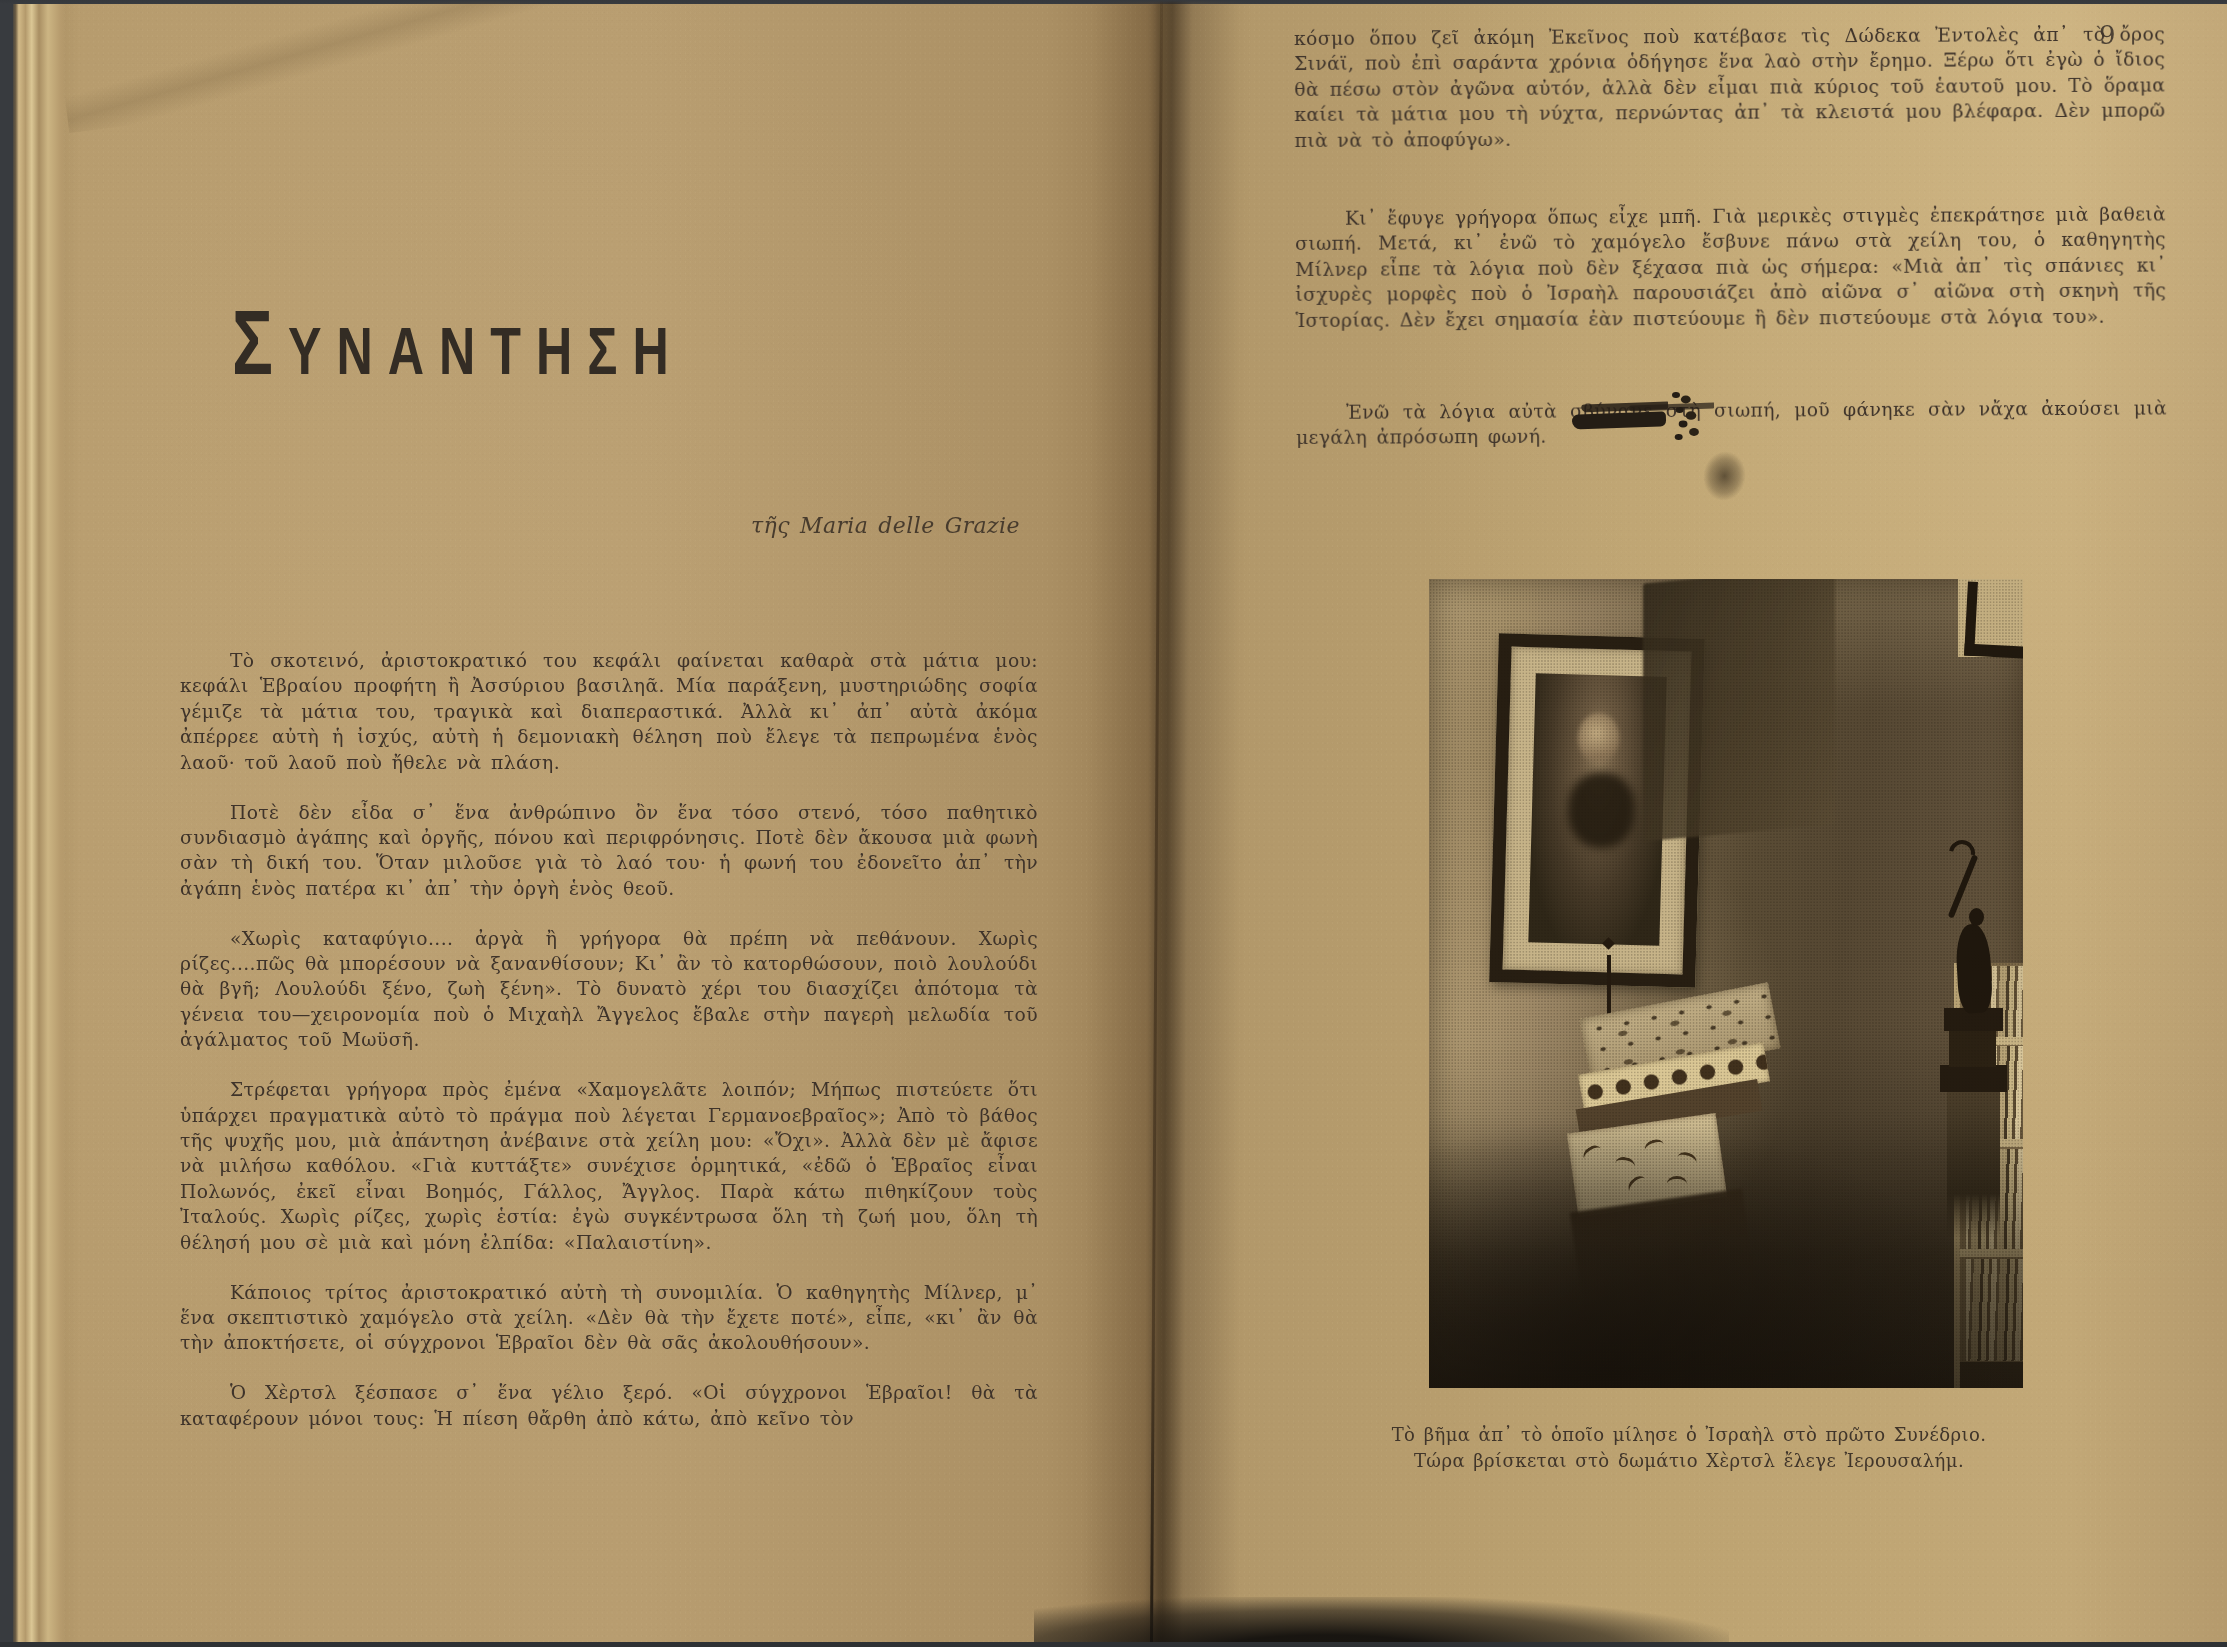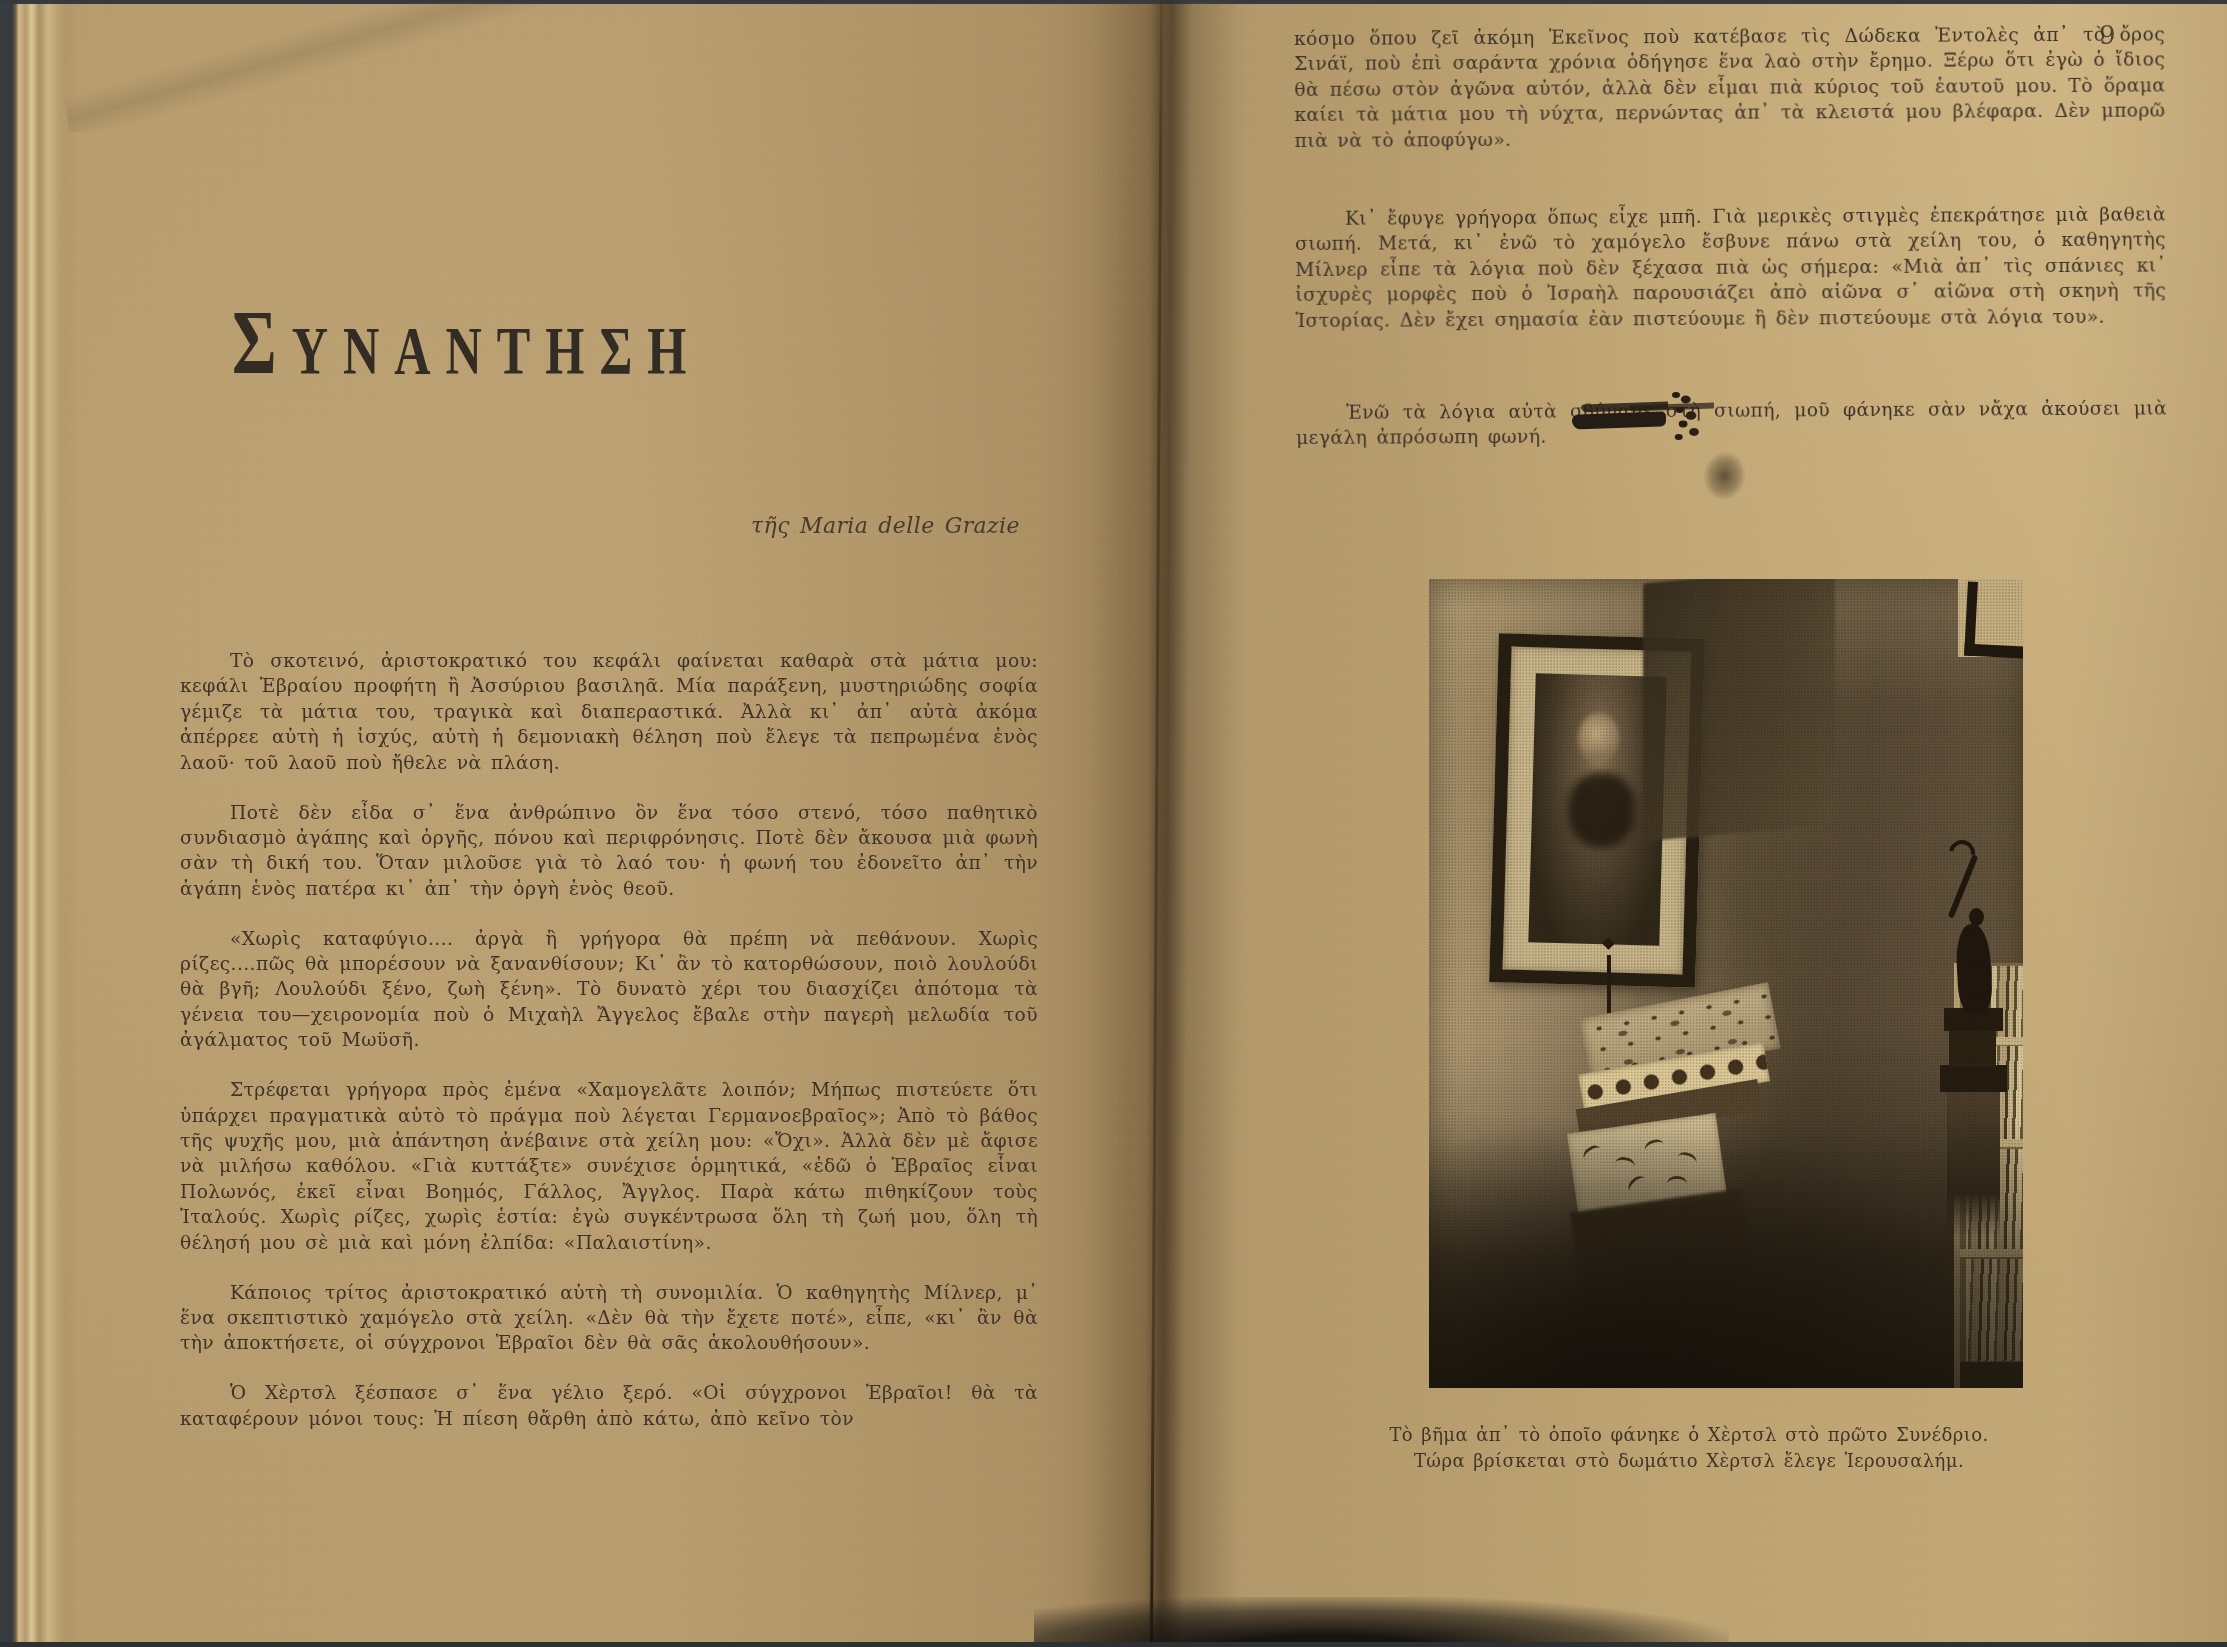--- a/index.html
+++ b/index.html
@@ -31,21 +31,21 @@
   .bottom-edge{position:absolute;left:0;top:1642px;width:100%;height:5.8px;background:#2e3134;}
   .gutter-shade{position:absolute;left:1087px;top:0;width:160px;height:1648px;pointer-events:none;
       background:linear-gradient(90deg, rgba(0,0,0,0) 0%, rgba(86,64,38,0.30) 38%, rgba(52,38,22,0.55) 50%, rgba(110,88,55,0.22) 63%, rgba(0,0,0,0) 100%);
       transform:rotate(0.35deg);}
   .gutter-line{position:absolute;left:1155px;top:0;width:2.7px;height:1648px;
       background:linear-gradient(to bottom, rgba(60,44,26,0.25), rgba(62,45,26,0.65) 10%, rgba(56,41,24,0.55) 80%, rgba(22,17,11,0.85));
       transform:rotate(0.35deg);}
   .bottom-wedge{position:absolute;left:1034px;top:1597px;width:695px;height:51px;pointer-events:none;
       background:radial-gradient(ellipse at 42% 100%, rgba(16,14,12,0.95) 18%, rgba(32,27,20,0.6) 52%, rgba(32,27,20,0) 75%);}
   
-  .title-block{position:absolute;color:#332c24;font-family:Liberation Serif, serif;font-weight:bold;white-space:nowrap;}
+  .title-block{position:absolute;color:#332c24;font-family:Liberation Sans, sans-serif;font-weight:bold;white-space:nowrap;}
   .title-line1{left:232px;top:298px;}
   .title-line2{left:422px;top:388px;}
   .title-line{transform:scaleX(0.75);transform-origin:left bottom;letter-spacing:20px;font-size:67px;line-height:89px;}
   .title-initial{font-size:91px;letter-spacing:20px;}
   .t-sp{display:inline-block;width:17px;}
   .byline{position:absolute;left:751px;top:513px;font-size:22px;font-style:italic;color:#473b2d;
       letter-spacing:0.4px;word-spacing:2.7px;}
   .bodycol{position:absolute;color:#3e332a;font-size:18.7px;line-height:25.4px;text-align:justify;
       letter-spacing:0.4px;word-spacing:3.1px;filter:blur(0.1px);}
   .bodycol p{margin:0 0 24.5px 0;text-indent:50px;}
@@ -221,21 +221,21 @@
         <span class="lf3"></span>
       <span class="lf4"></span>
         <span class="lf5"></span>
         <span class="lf6"></span>
     </div>
     <div class="ph lect-base"></div>
     <div class="ph floor-dark"></div>
   </div>
 
   <div class="caption">
-    <div>Τὸ βῆμα ἀπ᾽ τὸ ὁποῖο φάνηκε ὁ Χὲρτσλ στὸ πρῶτο Συνέδριο.</div>
+    <div>Τὸ βῆμα ἀπ᾽ τὸ ὁποῖο μίλησε ὁ Ἰσραὴλ στὸ πρῶτο Συνέδριο.</div>
     <div>Τώρα βρίσκεται στὸ δωμάτιο Χὲρτσλ ἔλεγε Ἰερουσαλήμ.</div>
   </div>
 
   <div class="top-edge"></div>
 
   <div class="bottom-wedge"></div>
   <div class="bottom-edge"></div>
 </div>
 
 

